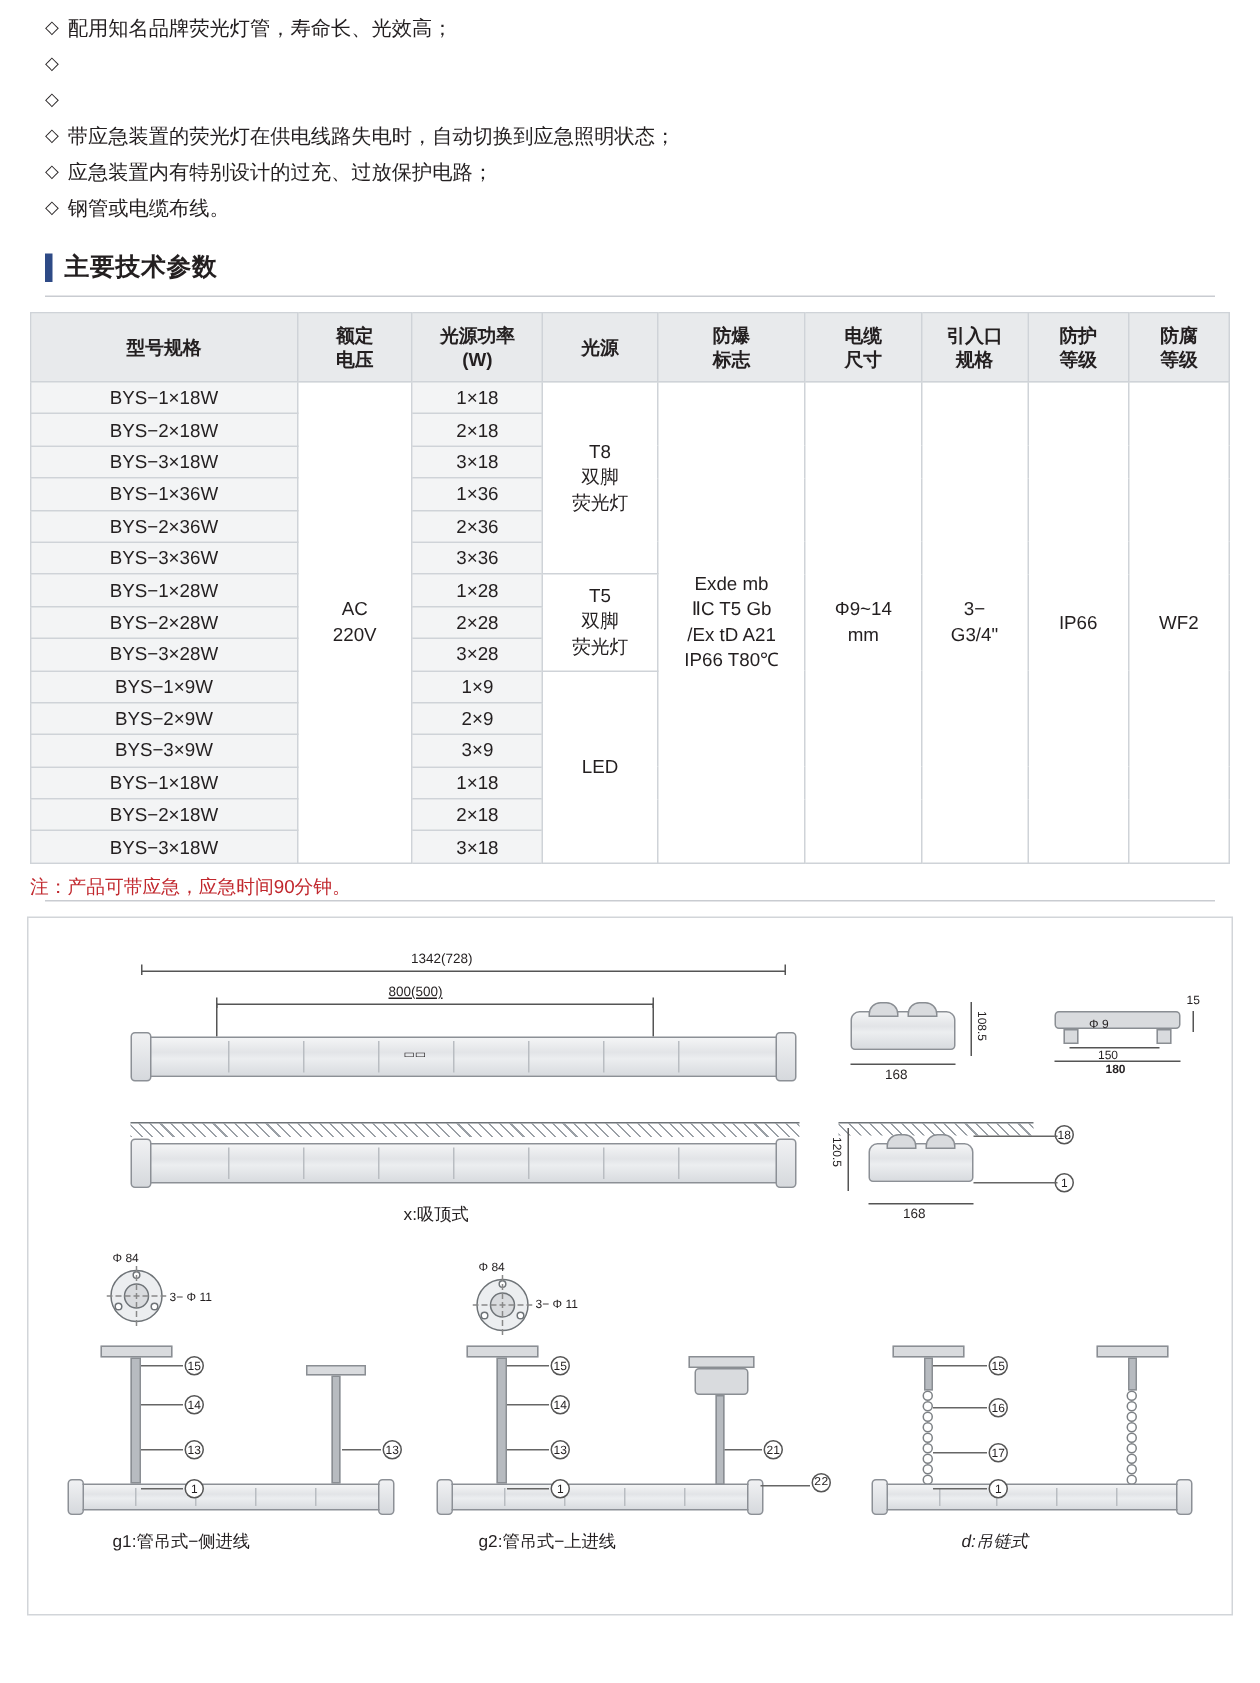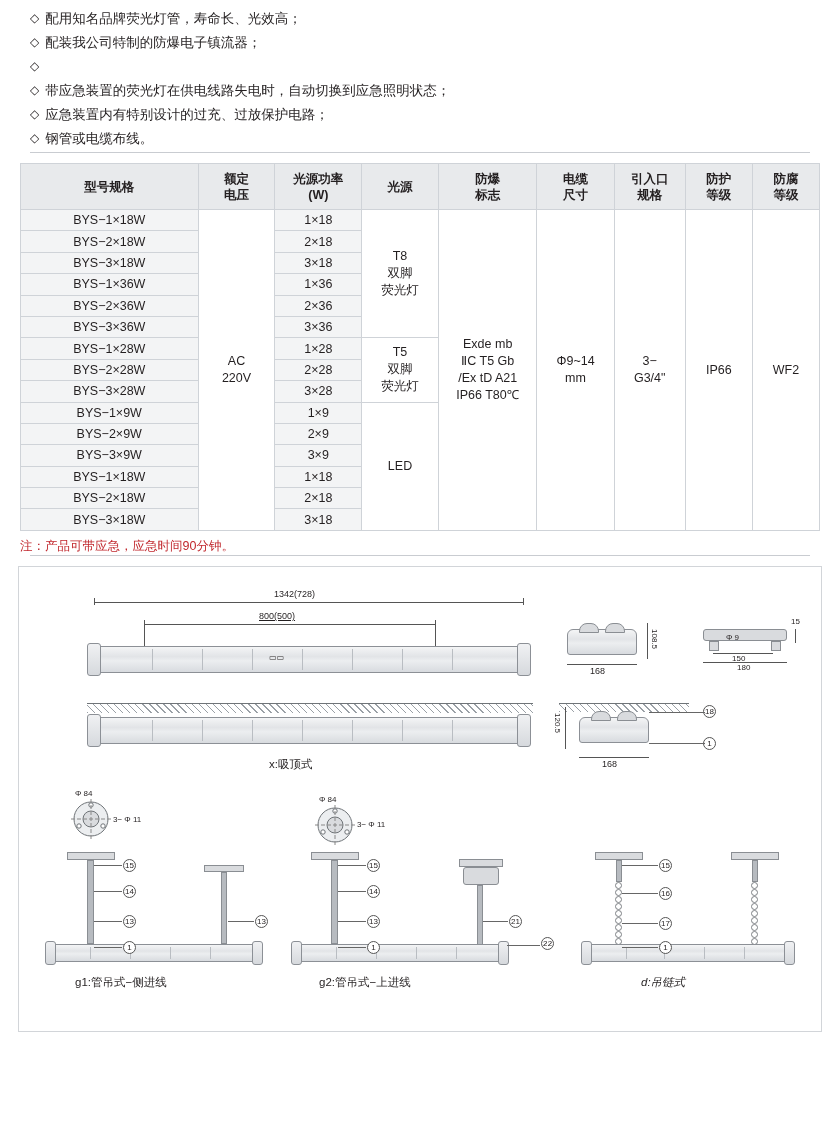--- a/index.html
+++ b/index.html
@@ -108,39 +108,42 @@
 
 <div class="page">
 
   <div class="features">
     <div class="feature-row">
       <span class="diamond">◇</span>
       <span>配用知名品牌荧光灯管，寿命长、光效高；</span>
     </div>
     <div class="feature-row">
       <span class="diamond">◇</span>
-      <span>配装我公司特制的防爆电子镇流器；</span>
     </div>
     <div class="feature-row">
       <span class="diamond">◇</span>
     </div>
     <div class="feature-row">
       <span class="diamond">◇</span>
       <span>带应急装置的荧光灯在供电线路失电时，自动切换到应急照明状态；</span>
     </div>
     <div class="feature-row">
       <span class="diamond">◇</span>
       <span>应急装置内有特别设计的过充、过放保护电路；</span>
     </div>
     <div class="feature-row">
       <span class="diamond">◇</span>
       <span>钢管或电缆布线。</span>
     </div>
   </div>
 
+  <div class="section-head">
+    <div class="section-bar"></div>
+    <div class="section-title">主要技术参数</div>
+  </div>
   <div class="section-rule"></div>
 
   <table class="spec">
     <thead>
       <tr>
         <th class="c-model">型号规格</th>
         <th class="c-volt">
           <div>额定</div>
           <div>电压</div>
         </th>
@@ -323,21 +326,21 @@
 
     <div class="plate" style="left:684px; top:62px; width:84px; height:12px; border-radius:3px;"></div>
     <div class="plate" style="left:690px; top:74px; width:10px; height:10px;"></div>
     <div class="plate" style="left:752px; top:74px; width:10px; height:10px;"></div>
     <div class="lbl sm" style="left:707px; top:66px;">Φ 9</div>
     <div class="dimvert" style="left:776px; top:62px; height:14px;"></div>
     <div class="lbl sm" style="left:772px; top:50px;">15</div>
     <div class="dimline" style="left:694px; top:86px; width:60px;"></div>
     <div class="lbl sm" style="left:713px; top:87px;">150</div>
     <div class="dimline" style="left:684px; top:95px; width:84px;"></div>
-    <div class="lbl sm" style="left:718px; top:96px;">180</div>
+    <div class="lbl sm" style="left:718px; top:96px;font-weight:bold;">180</div>
 
     <div class="hatch" style="left:540px; top:136px; width:130px; height:9px;"></div>
     <div class="fixture" style="left:560px; top:150px; width:70px; height:26px; border-radius:6px 6px 3px 3px;"></div>
     <div class="plate" style="left:572px; top:144px; width:20px; height:10px; border-radius:8px 8px 0 0;"></div>
     <div class="plate" style="left:598px; top:144px; width:20px; height:10px; border-radius:8px 8px 0 0;"></div>
     <div class="dimvert" style="left:546px; top:140px; height:42px;"></div>
     <div class="lbl sm" style="left:534px; top:146px; writing-mode:vertical-rl;">120.5</div>
     <div class="dimline" style="left:560px; top:190px; width:70px;"></div>
     <div class="lbl" style="left:583px; top:192px;">168</div>
     <div class="circle-num" style="left:684px; top:138px;">18</div>

